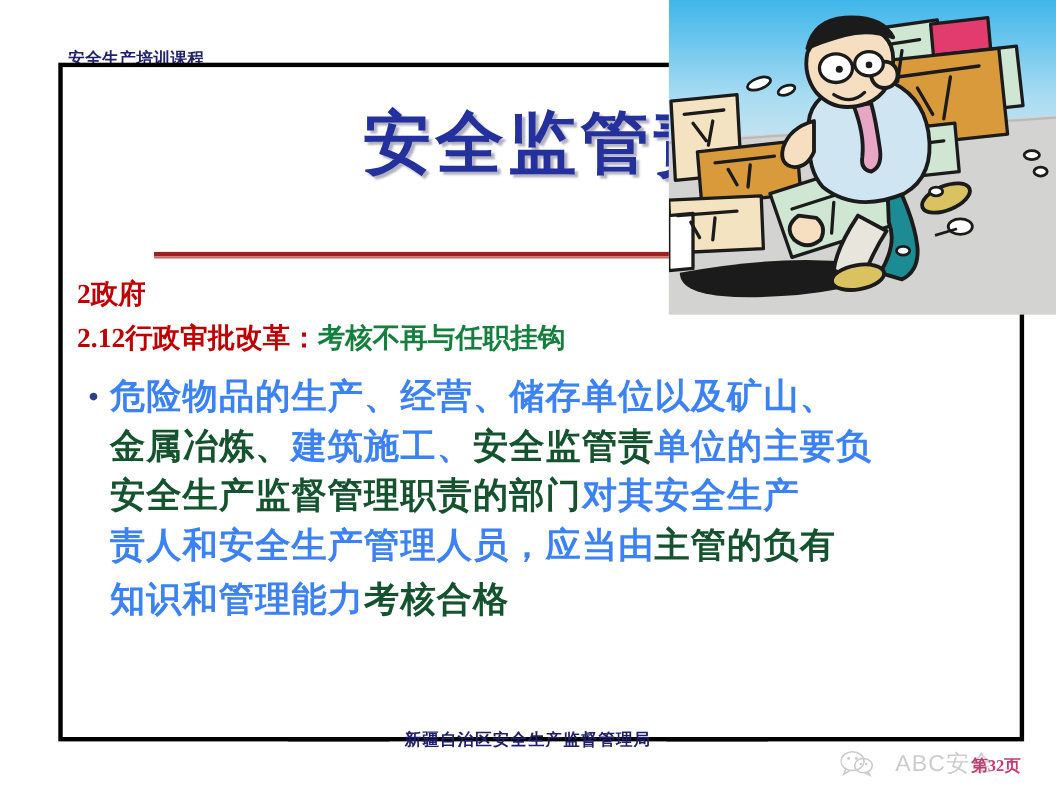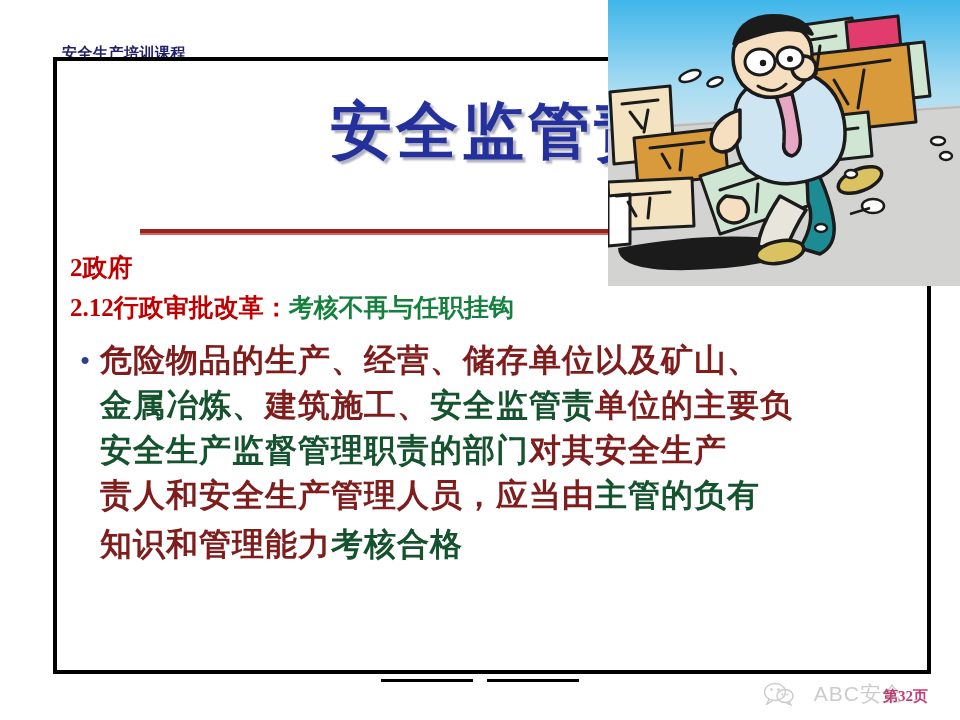--- a/index.html
+++ b/index.html
@@ -64,21 +64,21 @@
   }
   .bullet-dot{
     flex:0 0 auto;width:30px;color:#2b3f8f;font-size:26px;
     line-height:45px;text-align:center;
   }
   .para{
     flex:1 1 auto;font-size:32px;line-height:45px;
     color:#1f3b73;letter-spacing:1px;
   }
   .para .r{color:#14532d;}
-  .para .b{color:#7f1d1d;}
+  .para .b{color:#3b82f6;}
   .para-line{white-space:nowrap;}
   .para-line.last{line-height:52px;}
 
   
   .clipart{
     position:absolute;left:608px;top:0;width:352px;height:286px;
     overflow:hidden;background:#cfd1d0;
   }
   .clipart svg{display:block;width:100%;height:100%;}
 
@@ -235,20 +235,21 @@
         <ellipse cx="243" cy="174" rx="6" ry="4"></ellipse>
         <ellipse cx="330" cy="141" rx="7" ry="4"></ellipse>
         <ellipse cx="338" cy="156" rx="6" ry="4"></ellipse>
       </g>
       <path d="M242 214 l20 -6" stroke="#1b1b1b" stroke-width="2.5" fill="none"></path>
     </svg>
   </div>
 
   <div class="footer">
     <div class="footer-line"></div>
+    <div class="footer-text">新疆自治区安全生产监督管理局</div>
     <div class="footer-line right"></div>
   </div>
 
   <div class="page-number">第32页</div>
 
   <div class="watermark">
     <span>
       <svg width="30" height="24" viewBox="0 0 30 24">
         <ellipse cx="11" cy="10" rx="10.5" ry="8.5" fill="none" stroke="#555" stroke-width="1.4"></ellipse>
         <path d="M5 17 L3 22 L8.5 18.6" fill="none" stroke="#555" stroke-width="1.4"></path>

